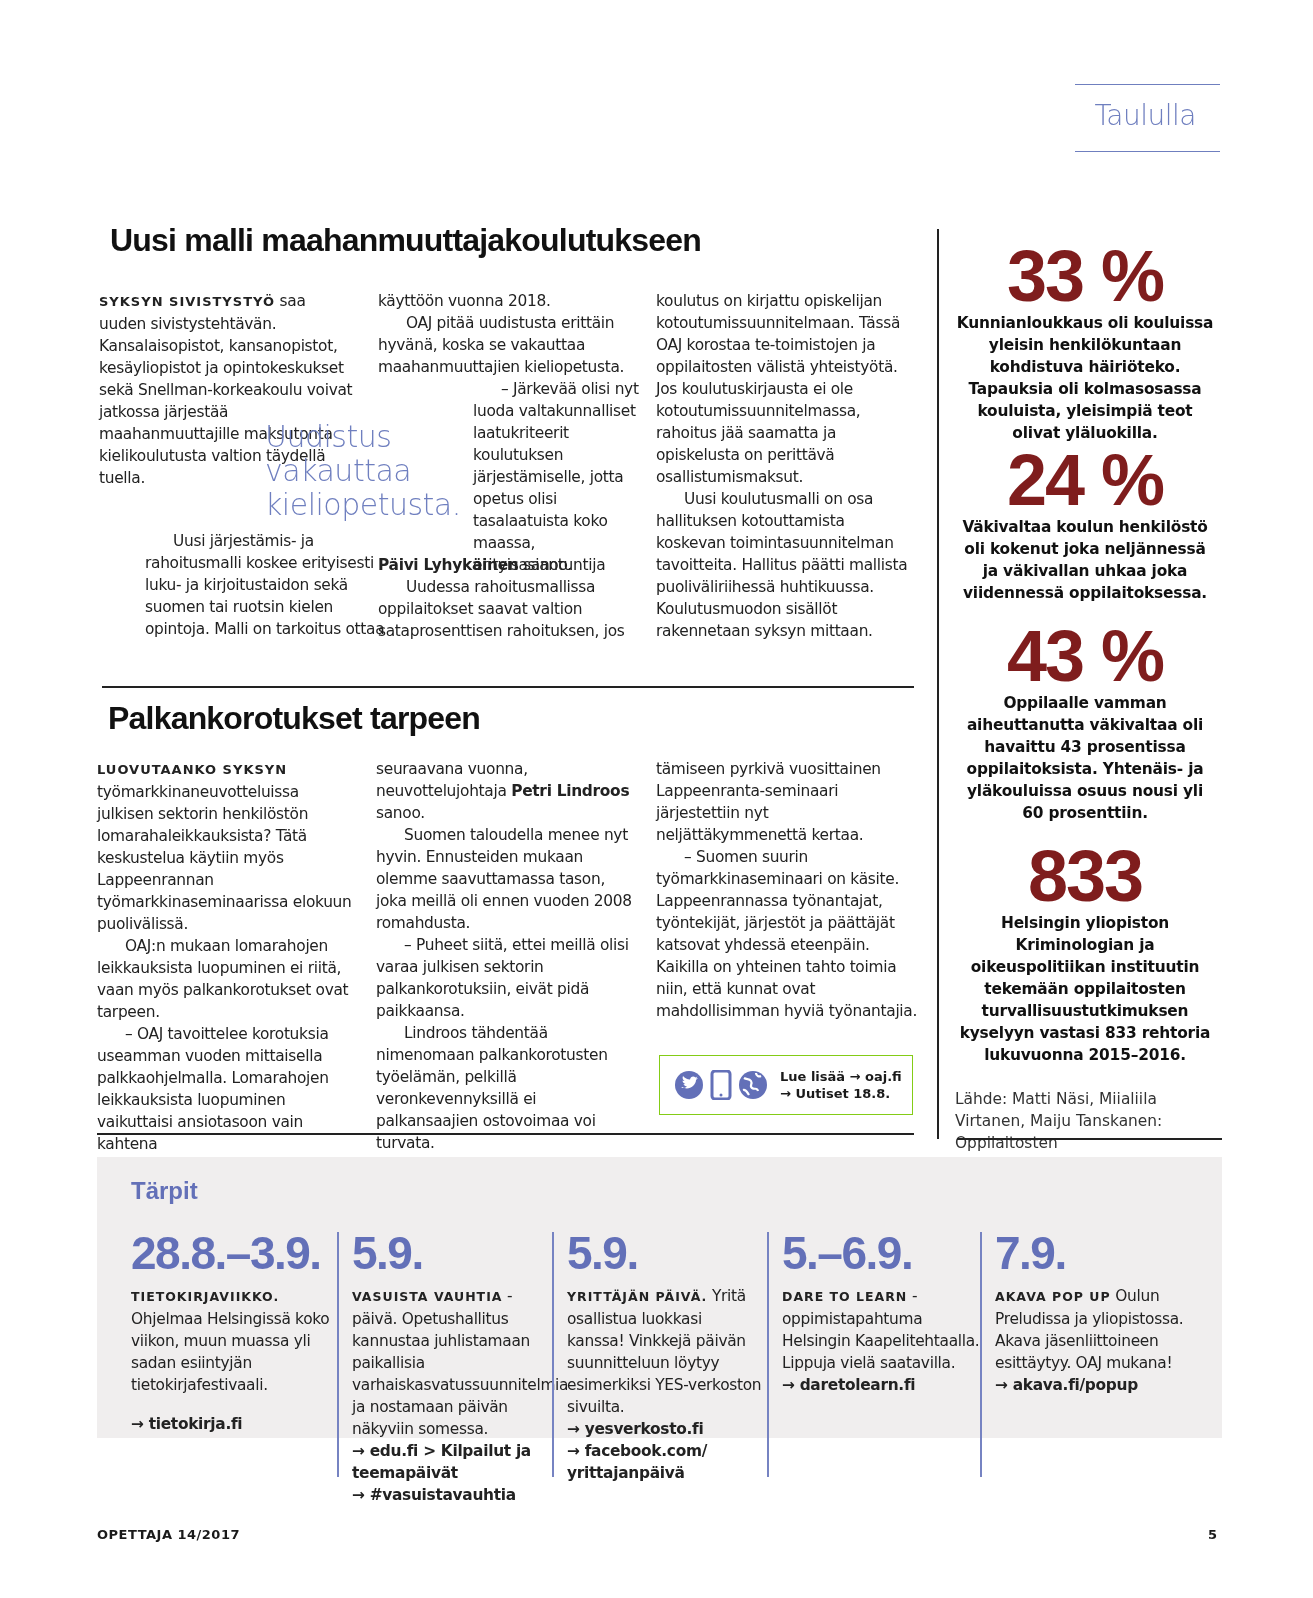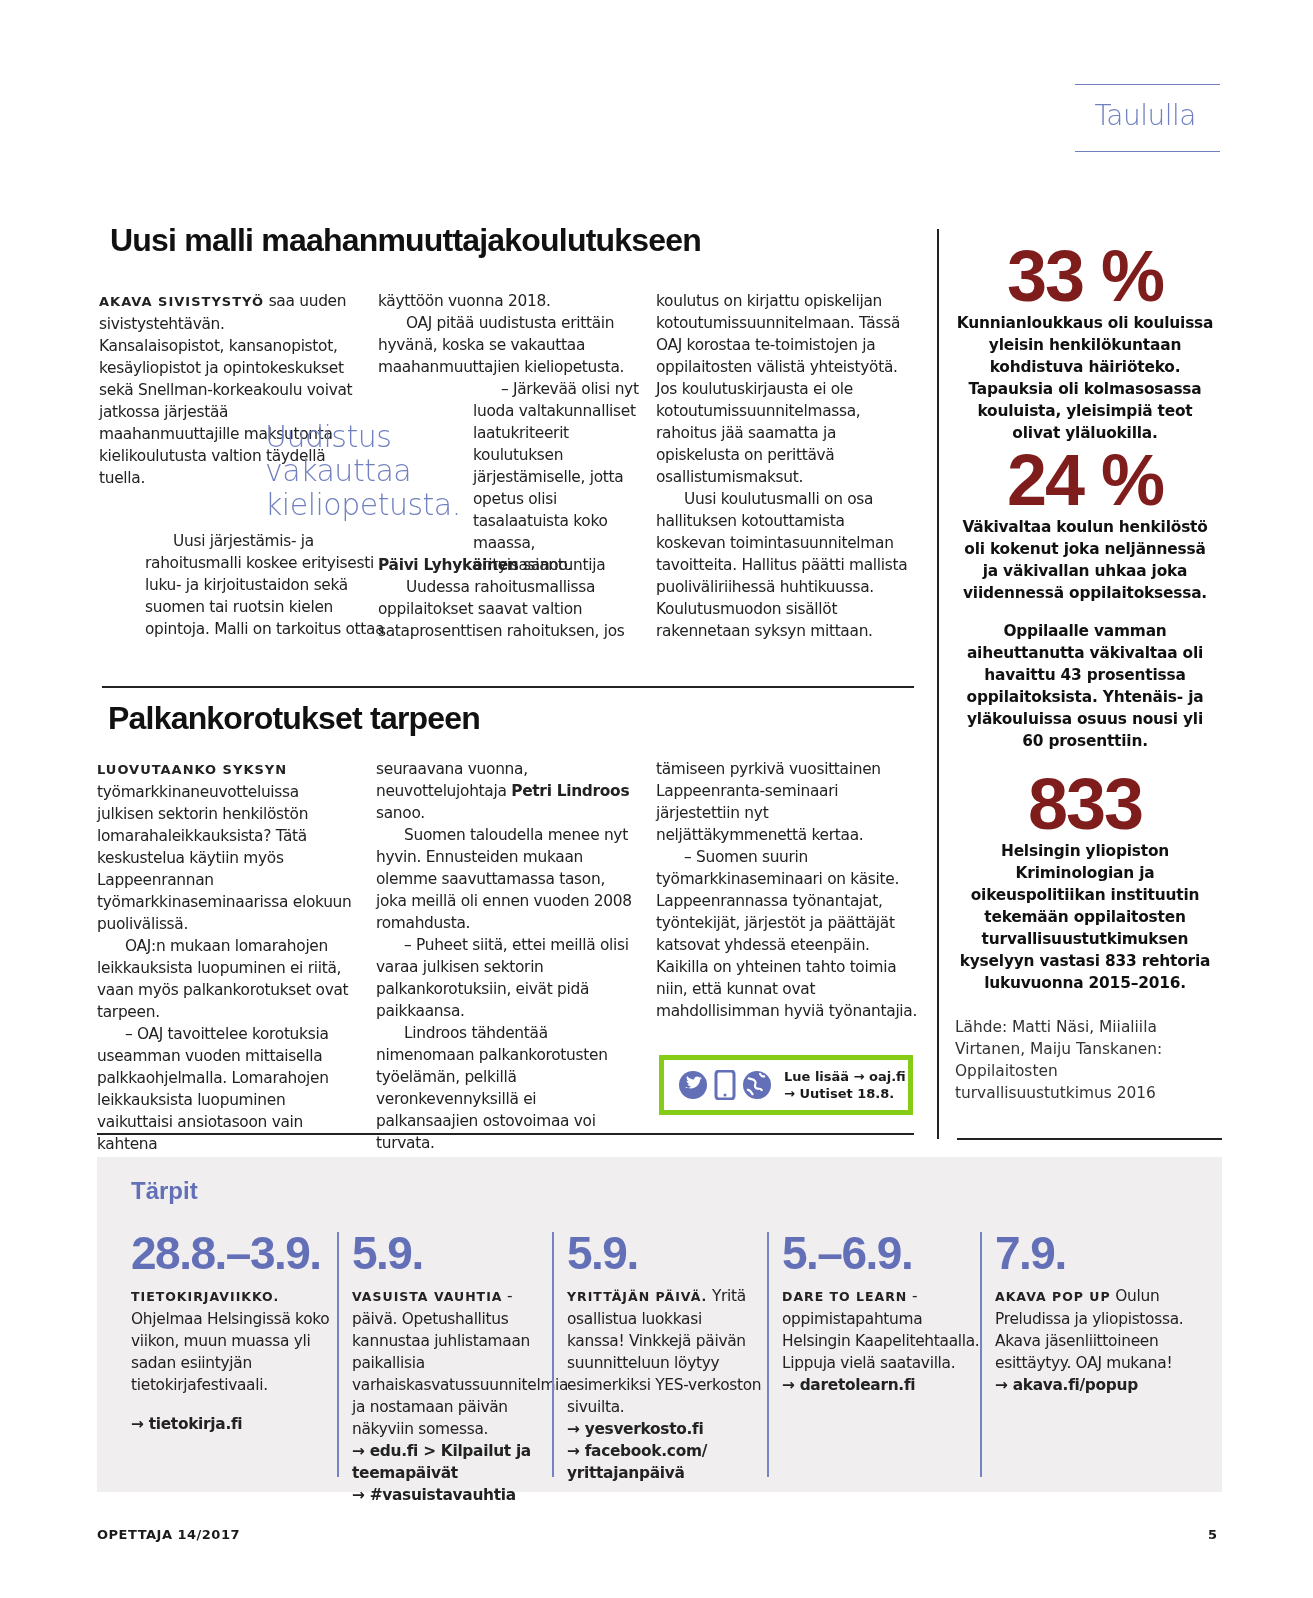--- a/index.html
+++ b/index.html
@@ -11,44 +11,44 @@
   .col{font-size:15.4px;line-height:22px;color:#222;font-family:"DejaVu Sans",sans-serif;letter-spacing:-0.3px;}
   .col p{margin:0;}
   .ind{text-indent:28px;}
   .lead{font-weight:bold;letter-spacing:1px;font-size:13px;}
   .pull{font-size:30px;line-height:34px;color:#6f7fbf;font-family:"DejaVu Sans",sans-serif;font-weight:300;letter-spacing:-0.5px;}
   .vrule{left:937px;top:229px;width:2px;height:910px;background:#222;}
   .hrule{height:2px;background:#222;}
   .stat-num{font-family:"Liberation Sans",sans-serif;font-weight:bold;color:#7f1d1d;font-size:72px;line-height:72px;text-align:center;letter-spacing:-2px;}
   .stat-txt{font-size:15.4px;line-height:22px;font-weight:bold;text-align:center;color:#111;letter-spacing:-0.2px;}
   .source{font-size:15.4px;line-height:22px;color:#333;}
-  .infobox{left:659px;top:1055px;width:254px;height:60px;border:5px solid #84cc16;box-sizing:border-box;display:flex;align-items:center;padding-left:14px;gap:6px;background:#fff;}
+  .infobox{left:659px;top:1055px;width:254px;height:60px;border:1px solid #84cc16;box-sizing:border-box;display:flex;align-items:center;padding-left:14px;gap:6px;background:#fff;}
   .infobox .ico{width:30px;height:30px;display:inline-block;}
   .infobox .txt{font-size:13px;line-height:17px;font-weight:bold;margin-left:6px;}
-  .tips{left:97px;top:1157px;width:1125px;height:335px;background:#f0eeee;}
+  .tips{left:97px;top:1157px;width:1125px;height:281px;background:#f0eeee;}
   .tips-title{left:34px;top:20px;font-size:24px;font-weight:bold;color:#6370b8;font-family:"Liberation Sans",sans-serif;}
   .tip{top:70px;}
   .tip .date{font-family:"Liberation Sans",sans-serif;font-weight:bold;color:#6370b8;font-size:46px;line-height:52px;letter-spacing:-1.5px;}
   .tip .body{font-size:15.4px;line-height:22px;margin-top:6px;color:#222;letter-spacing:-0.3px;}
   .tip .body b.k{letter-spacing:1px;font-size:12.5px;}
   .tip .lnk{font-weight:bold;}
   .tip-sep{width:2px;background:#7683c2;top:75px;height:245px;}
   .footer{font-size:13px;font-weight:bold;letter-spacing:0.5px;}
 </style>
 </head>
 <body>
 
 <div class="abs section-tag">
   <span>Taululla</span>
 </div>
 
 <div class="abs headline" style="left:99px;top:222px;">Uusi malli maahanmuuttajakoulutukseen</div>
 
 <div class="abs col" style="left:99px;top:290px;width:255px;">
-  <p><b class="lead">AKAVA SIVISTYSTYÖ</b><span> saa uuden sivistystehtävän. Kansalaisopistot, kansanopistot, kesäyliopistot ja opintokeskukset sekä Snellman-korkeakoulu voivat jatkossa järjestää maahanmuuttajille maksutonta kielikoulutusta valtion täydellä tuella.</span></p>
+  <p><b class="lead">SYKSYN SIVISTYSTYÖ</b><span> saa uuden sivistystehtävän. Kansalaisopistot, kansanopistot, kesäyliopistot ja opintokeskukset sekä Snellman-korkeakoulu voivat jatkossa järjestää maahanmuuttajille maksutonta kielikoulutusta valtion täydellä tuella.</span></p>
 </div>
 <div class="abs col" style="left:99px;top:530px;width:255px;margin-left:46px;">
   <p class="ind">Uusi järjestämis- ja rahoitusmalli koskee erityisesti luku- ja kirjoitustaidon sekä suomen tai ruotsin kielen opintoja. Malli on tarkoitus ottaa</p>
 </div>
 
 <div class="abs pull" style="left:265px;top:420px;width:200px;">
   <div>Uudistus</div>
   <div>vakauttaa</div>
   <div>kieliopetusta.</div>
 </div>
@@ -119,20 +119,21 @@
 <div class="abs" style="left:955px;top:240px;width:260px;">
   <div>
     <div class="stat-num">33 %</div>
     <div class="stat-txt">Kunnianloukkaus oli kouluissa yleisin henkilökuntaan kohdistuva häiriöteko. Tapauksia oli kolmasosassa kouluista, yleisimpiä teot olivat yläluokilla.</div>
   </div>
   <div style="">
     <div class="stat-num">24 %</div>
     <div class="stat-txt">Väkivaltaa koulun henkilöstö oli kokenut joka neljännessä ja väkivallan uhkaa joka viidennessä oppilaitoksessa.</div>
   </div>
   <div style="margin-top:16px;">
+    <div class="stat-num">43 %</div>
     <div class="stat-txt">Oppilaalle vamman aiheuttanutta väkivaltaa oli havaittu 43 prosentissa oppilaitoksista. Yhtenäis- ja yläkouluissa osuus nousi yli 60 prosenttiin.</div>
   </div>
   <div style="margin-top:16px;">
     <div class="stat-num">833</div>
     <div class="stat-txt">Helsingin yliopiston Kriminologian ja oikeuspolitiikan instituutin tekemään oppilaitosten turvallisuustutkimuksen kyselyyn vastasi 833 rehtoria lukuvuonna 2015–2016.</div>
   </div>
   <div class="source" style="margin-top:22px;">Lähde: Matti Näsi, Miialiila Virtanen, Maiju Tanskanen: Oppilaitosten turvallisuustutkimus 2016</div>
 </div>
 <div class="abs hrule" style="left:957px;top:1138px;width:265px;height:1.5px;"></div>
 

